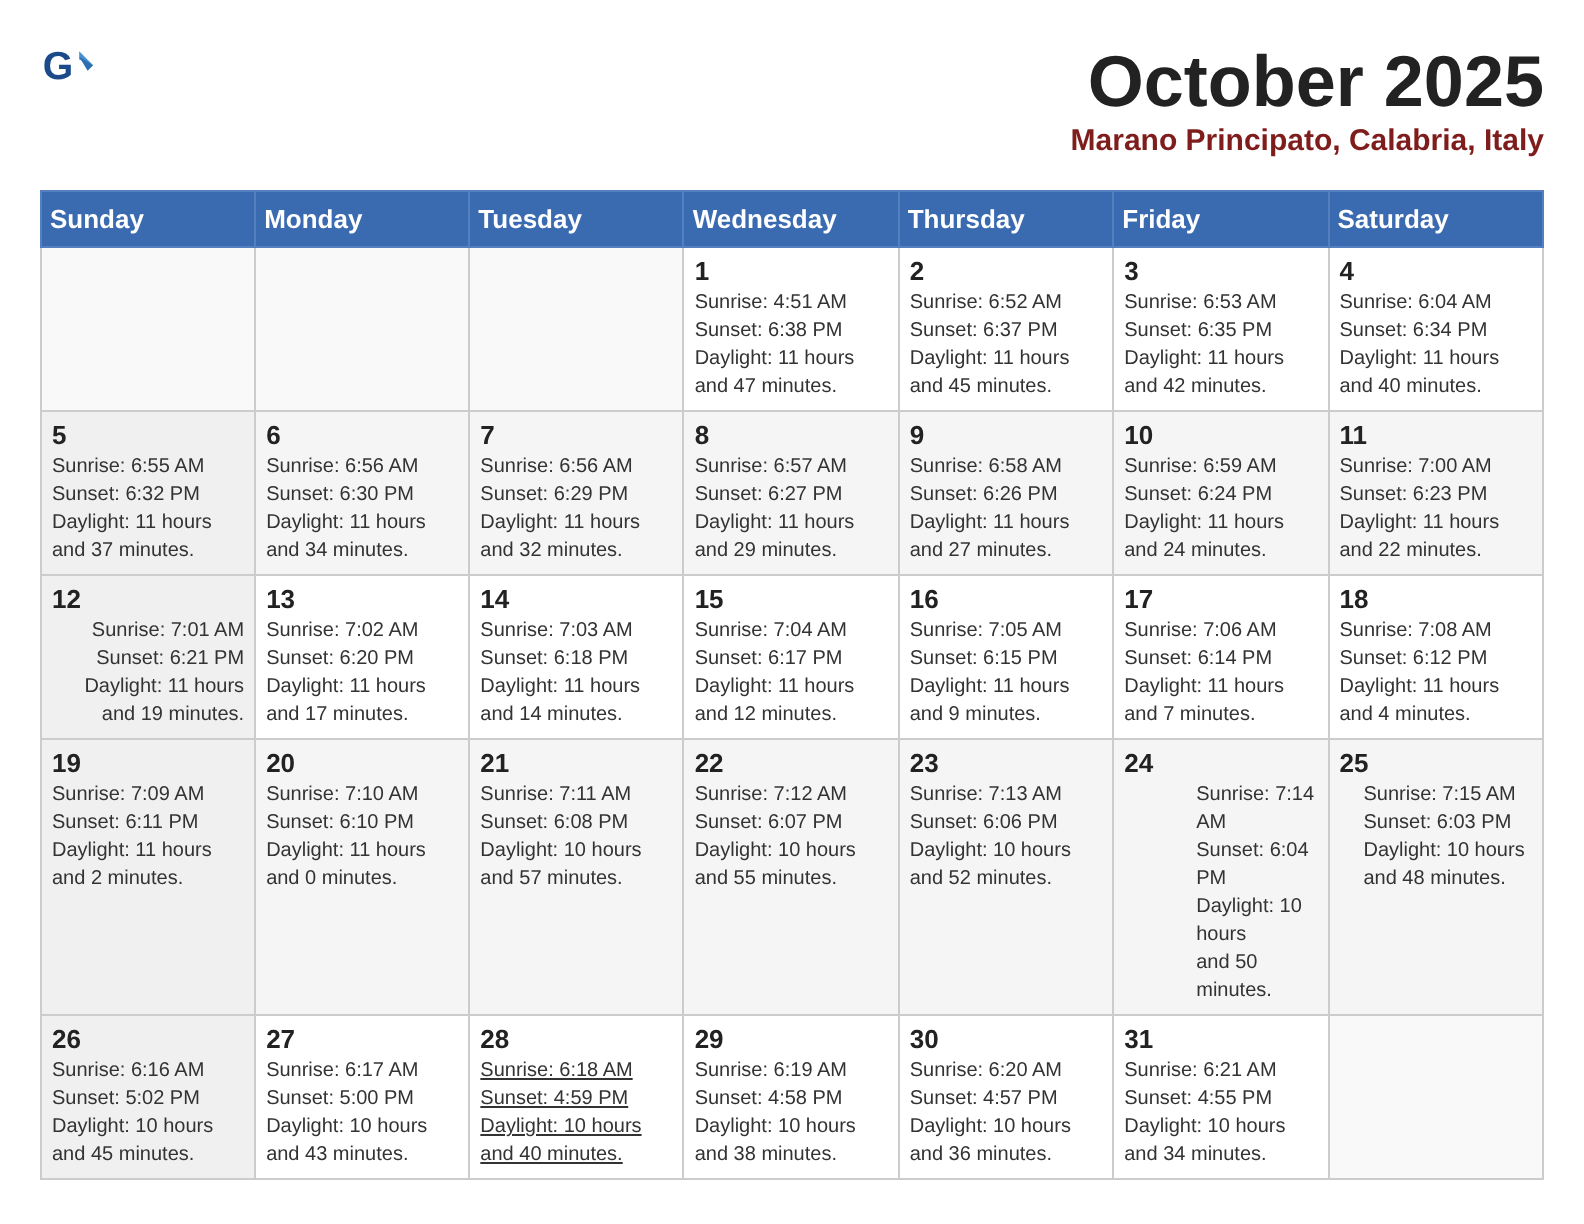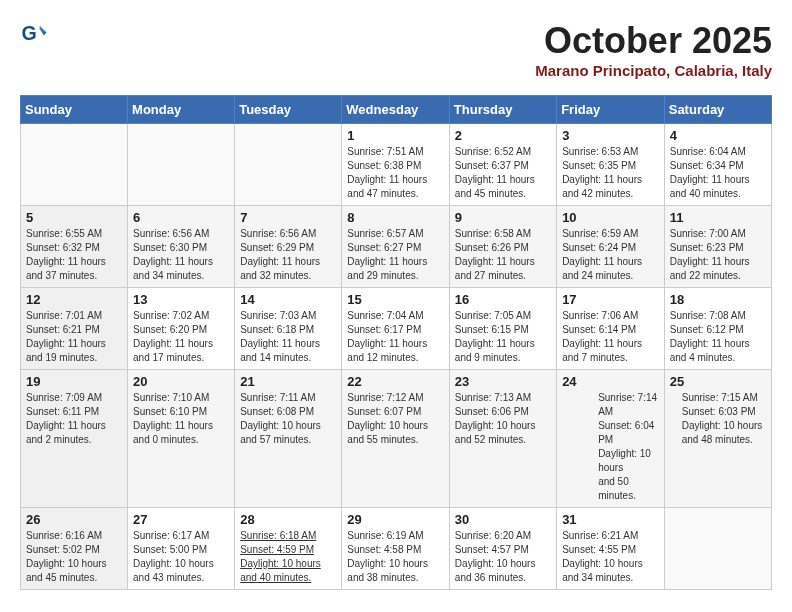--- a/index.html
+++ b/index.html
@@ -120,21 +120,21 @@
         <th>Saturday</th>
       </tr>
   </thead>
   <tbody id="calendar-body">
   <tr>
         <td class="empty"></td>
         <td class="empty"></td>
         <td class="empty"></td>
         <td>
           <span class="day-number">1</span>
-          <div class="day-info" style="white-space: pre-line;">Sunrise: 7:51 AM
+          <div class="day-info" style="white-space: pre-line;">Sunrise: 4:51 AM
 Sunset: 6:38 PM
 Daylight: 11 hours
 and 47 minutes.</div>
         </td>
         <td>
           <span class="day-number">2</span>
           <div class="day-info" style="white-space: pre-line;">Sunrise: 6:52 AM
 Sunset: 6:37 PM
 Daylight: 11 hours
 and 45 minutes.</div>
@@ -201,21 +201,21 @@
           <span class="day-number">11</span>
           <div class="day-info" style="white-space: pre-line;">Sunrise: 7:00 AM
 Sunset: 6:23 PM
 Daylight: 11 hours
 and 22 minutes.</div>
         </td>
       </tr>
       <tr>
         <td>
           <span class="day-number">12</span>
-          <div class="day-info" style="white-space: pre-line;">Sunrise: 7:01 AM
+          <div class="day-info" style="white-space: pre-line; text-align: right;">Sunrise: 7:01 AM
 Sunset: 6:21 PM
 Daylight: 11 hours
 and 19 minutes.</div>
         </td>
         <td>
           <span class="day-number">13</span>
           <div class="day-info" style="white-space: pre-line;">Sunrise: 7:02 AM
 Sunset: 6:20 PM
 Daylight: 11 hours
 and 17 minutes.</div>

